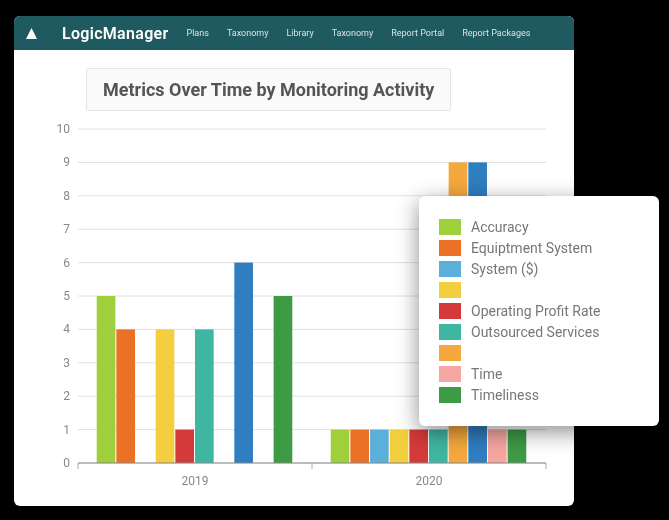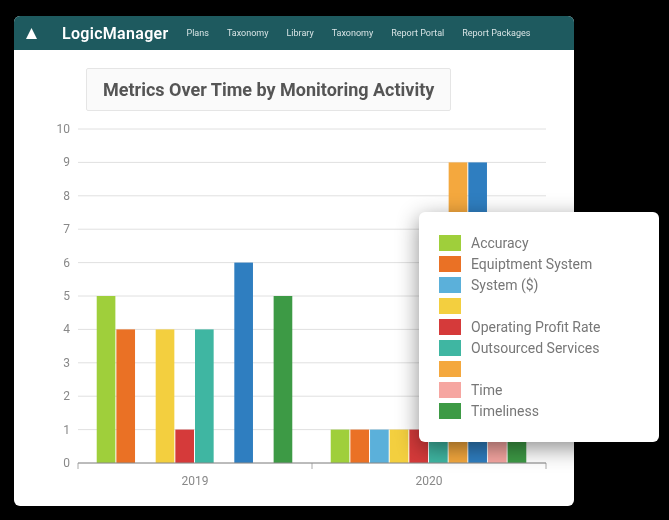--- a/index.html
+++ b/index.html
@@ -45,21 +45,21 @@
   .title { font-size: 18px; font-weight: 700; color: #555; }
   .chart {
     position: relative;
     width: 520px;
     height: 380px;
     margin-left: 6px;
   }
   .legend {
     position: absolute;
     right: 10px;
-    top: 212px;
+    top: 196px;
     width: 240px;
     background: #fff;
     border-radius: 6px;
     box-shadow: 0 6px 22px rgba(0,0,0,0.45);
     padding: 18px 20px;
     z-index: 20;
   }
   .legend-row {
     display: flex;
     align-items: center;

